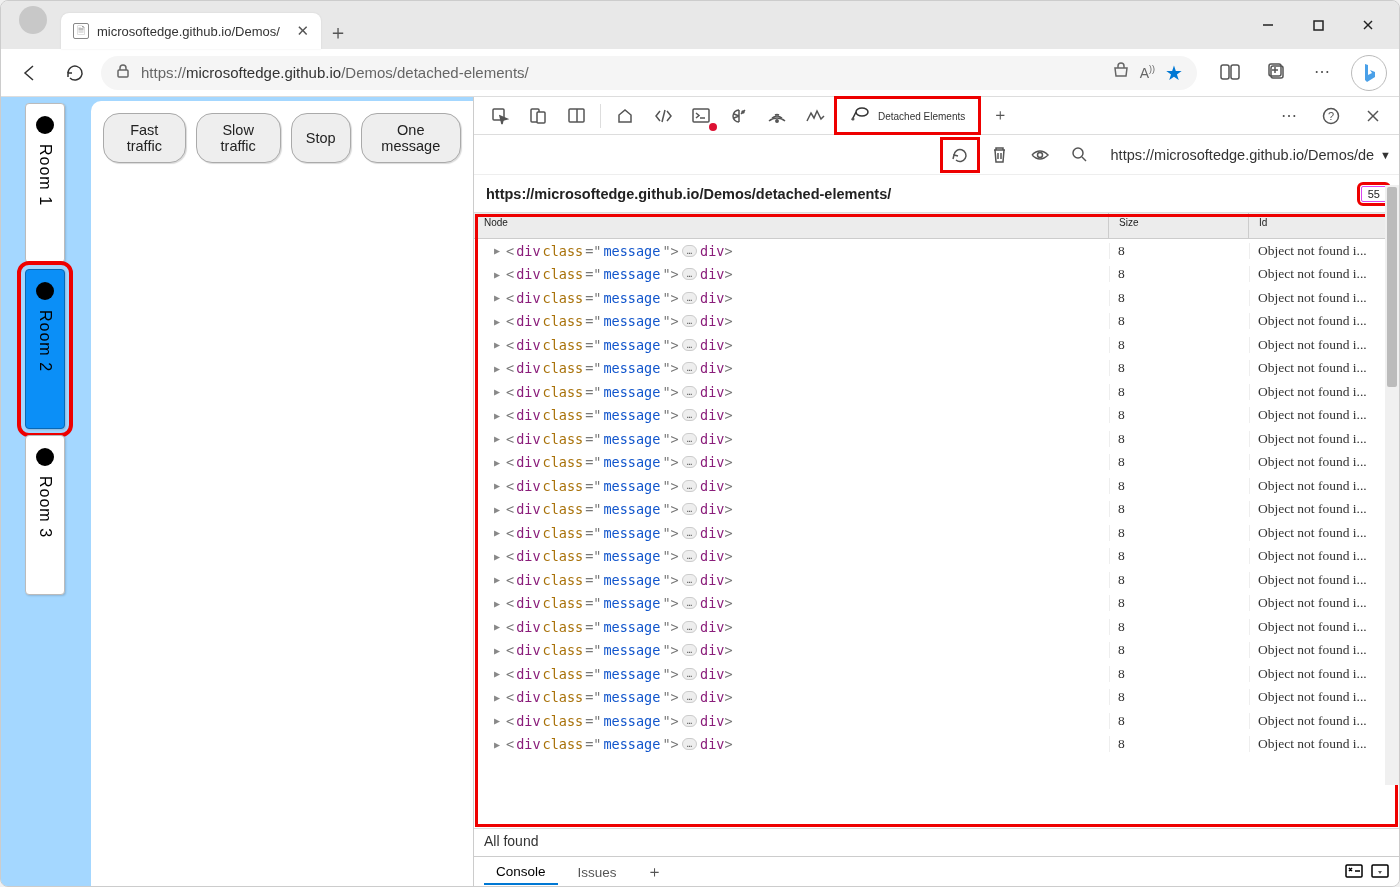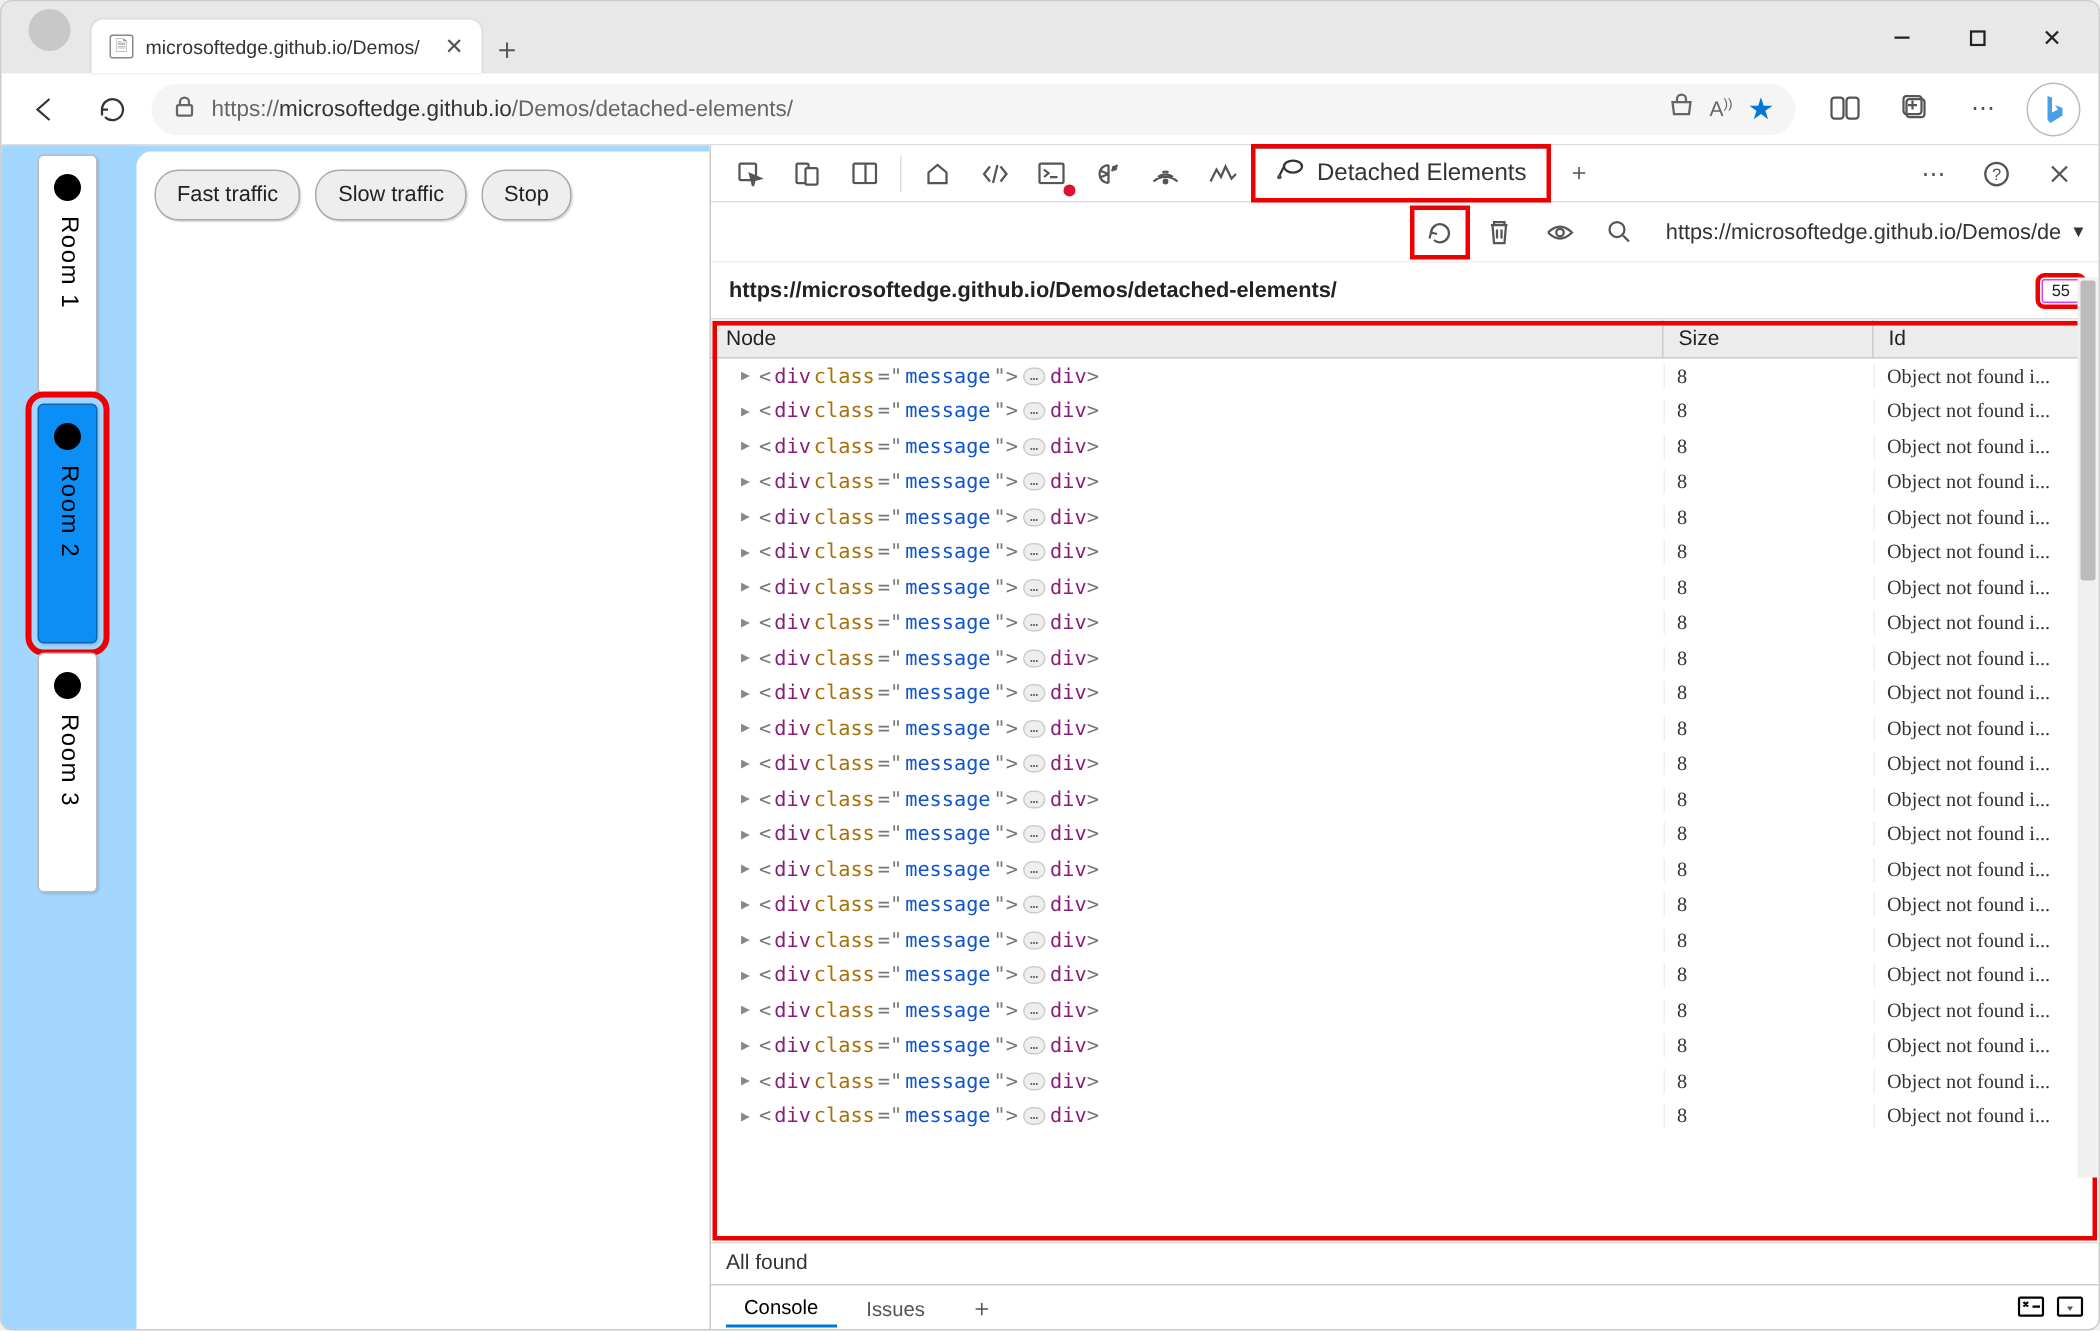--- a/index.html
+++ b/index.html
@@ -36,36 +36,36 @@
 .room-btn.highlight { outline: 4px solid #e00; outline-offset: 4px; }
 .page-main { flex: 1; background: #fff; border-radius: 10px 0 0 0; margin: 4px 0 0 2px; padding: 12px; }
 .traffic-btns { display: flex; gap: 10px; }
 .tbtn { padding: 8px 14px; background: #eee; border: 1px solid #aaa; border-radius: 16px; font-size: 14.5px; color: #222; box-shadow: 1px 1px 1px rgba(0,0,0,0.15); }
 
 
 .devtools { flex: 1; background: #fff; border-left: 1px solid #ccc; display: flex; flex-direction: column; }
 .dt-toolbar1 { height: 38px; border-bottom: 1px solid #ddd; display: flex; align-items: center; padding: 0 8px; gap: 2px; }
 .dt-tb-icon { width: 36px; height: 30px; display: flex; align-items: center; justify-content: center; color: #555; font-size: 16px; }
 .dt-sep { width: 1px; height: 24px; background: #ddd; margin: 0 4px; }
-.dt-tab { padding: 6px 14px; font-size: 16px; color: #333; display: flex; align-items: center; gap: 8px; border: 1px solid transparent; height: 37px; }
+.dt-tab { padding: 6px 14px; font-size: 10px; color: #333; display: flex; align-items: center; gap: 8px; border: 1px solid transparent; height: 37px; }
 .dt-tab.active { border: 1px solid #999; border-top: 2px solid #0078d4; border-bottom: 1px solid #fff; }
 .dt-tab.highlight { outline: 3px solid #e00; outline-offset: -2px; }
 .dt-right { margin-left: auto; display: flex; gap: 6px; }
 .dt-toolbar2 { height: 40px; display: flex; align-items: center; padding: 0 8px; gap: 6px; border-bottom: 1px solid #eee; justify-content: flex-end; }
 .dt-tb2-icon { width: 34px; height: 30px; display: flex; align-items: center; justify-content: center; color: #555; }
 .dt-tb2-icon.highlight { outline: 3px solid #e00; outline-offset: 0px; }
 .dt-url { font-size: 14.5px; color: #333; margin-left: 8px; }
 
 .dt-title-row { height: 38px; display: flex; align-items: center; padding: 0 12px; font-size: 14.5px; font-weight: 600; color: #222; border-bottom: 1px solid #ddd; }
 .dt-count { margin-left: auto; border: 1px solid #d946ef; border-radius: 2px; padding: 1px 6px; font-size: 11px; font-weight: 400; }
 .dt-count.highlight { outline: 3px solid #e00; outline-offset: 1px; }
 
 .dt-table { flex: 1; overflow: hidden; position: relative; }
 .dt-table.highlight { outline: 3px solid #e00; outline-offset: -4px; }
-.thead { display: flex; height: 26px; background: #ececec; border-bottom: 1px solid #ccc; font-size: 14px; color: #222; }
+.thead { display: flex; height: 26px; background: #ececec; border-bottom: 1px solid #ccc; font-size: 10px; color: #222; }
 .th { padding: 4px 10px; border-right: 1px solid #ccc; }
 .th.node { flex: 1; }
 .th.size { width: 140px; }
 .th.id { width: 150px; }
 .tbody { height: 540px; overflow: hidden; }
 .trow { display: flex; height: 23.5px; align-items: center; font-size: 13.5px; font-family: Consolas, monospace; padding-left: 20px; }
 .trow .node { flex: 1; display: flex; align-items: center; gap: 2px; }
 .trow .size { width: 140px; padding-left: 8px; font-family: 'Segoe UI'; color: #333; border-left: 1px solid #eee; }
 .trow .id { width: 150px; padding-left: 8px; font-family: Liberation Serif, serif; color: #333; border-left: 1px solid #eee; white-space: nowrap; overflow: hidden; text-overflow: ellipsis; }
 .tri { color: #888; font-size: 10px; margin-right: 4px; }
@@ -181,20 +181,21 @@
       <div class="room-btn">
         <div class="room-dot"></div>
         <div class="room-label">Room 3</div>
       </div>
     </div>
     <div class="page-main">
       <div class="traffic-btns">
         <button class="tbtn">Fast traffic</button>
         <button class="tbtn">Slow traffic</button>
         <button class="tbtn">Stop</button>
+        <button class="tbtn">One message</button>
       </div>
     </div>
   </div>
 
   <div class="devtools">
     <div class="dt-toolbar1">
       <div class="dt-tb-icon">
           <svg width="18" height="18">
             <rect x="2" y="2" width="11" height="11" rx="1"></rect>
             <path d="M9 9 L16 12 L12 13 L11 17 Z" fill="#555"></path>

